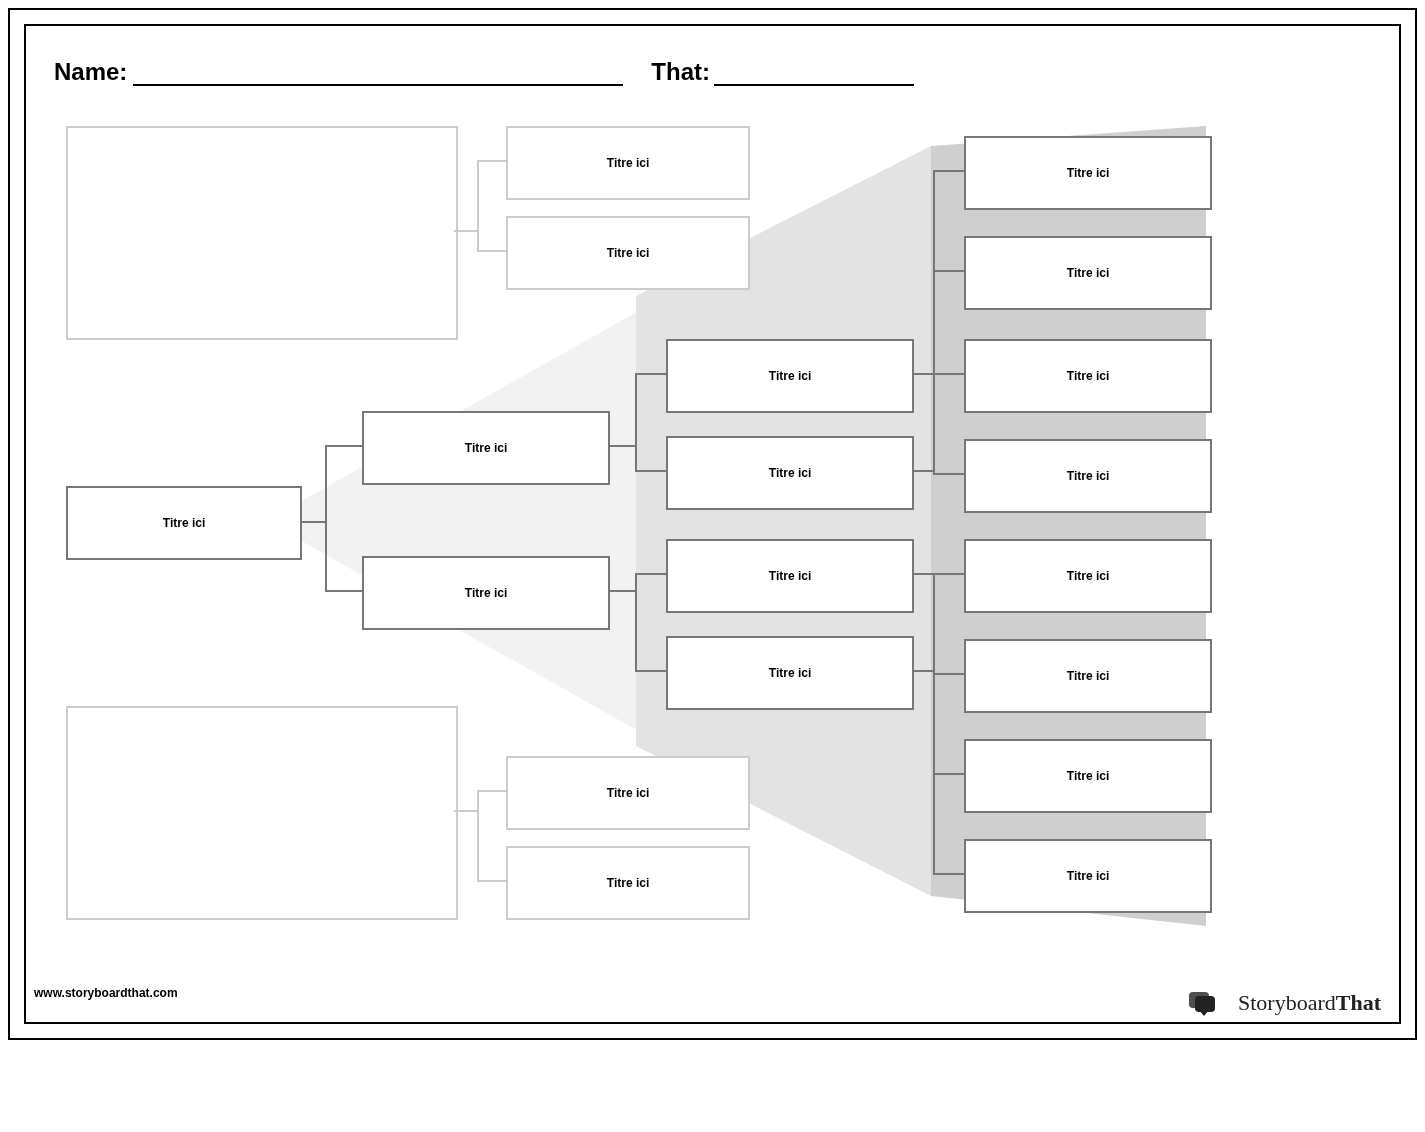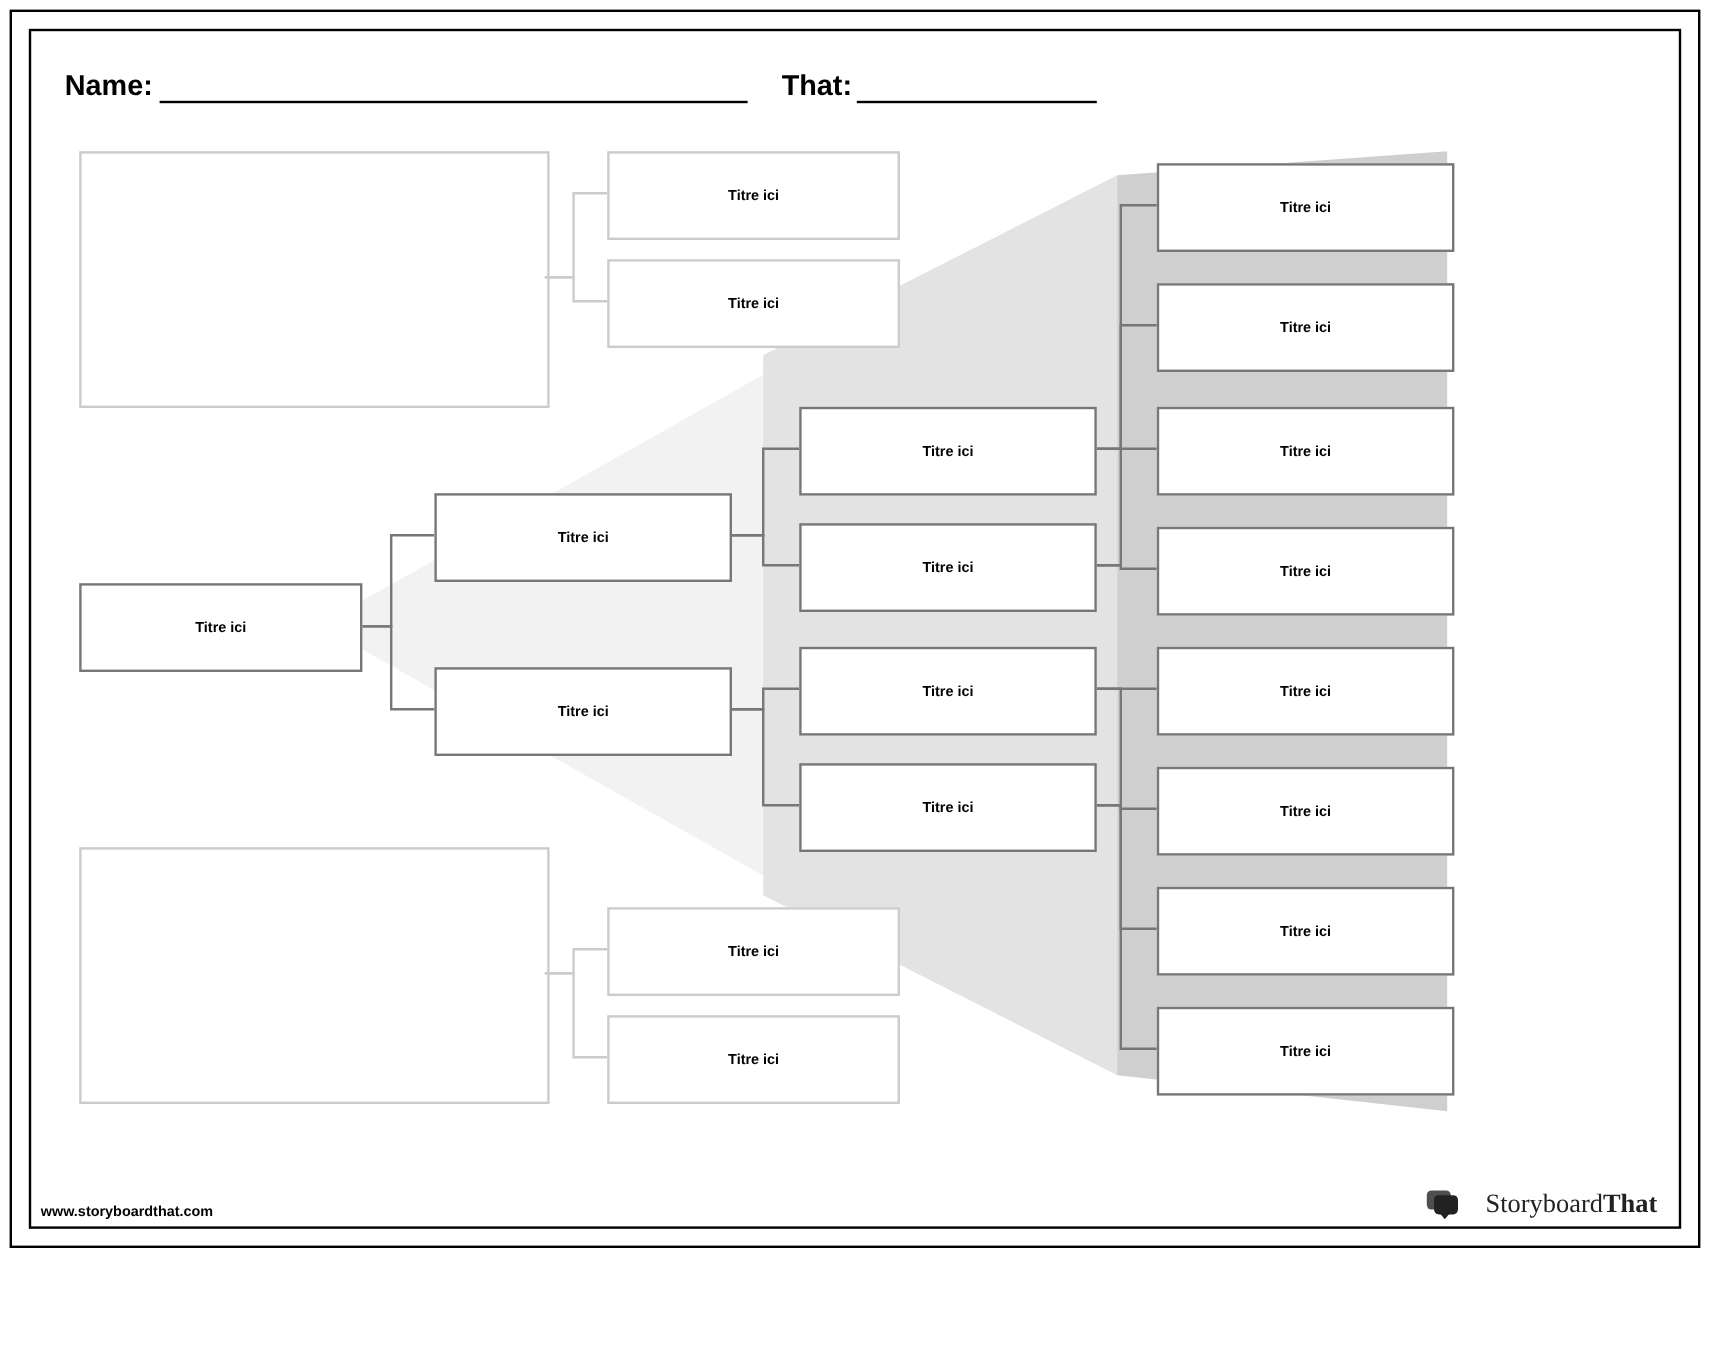--- a/index.html
+++ b/index.html
@@ -30,21 +30,21 @@
   .node{
     position:absolute;border:2px solid #777;background:#fff;
     font:700 12px Arial,Helvetica,sans-serif;color:#000;
     display:flex;align-items:center;justify-content:center;
   }
   .node.light{border-color:#ccc;}
   .gradient{
     position:absolute;
   }
   .footer{
-    position:absolute;left:8px;bottom:6px;
+    position:absolute;left:8px;bottom:22px;
     font:700 12px Arial,Helvetica,sans-serif;
   }
   .logo{
     position:absolute;right:18px;bottom:6px;
     font:400 22px Georgia,'Times New Roman',serif;color:#222;
     display:flex;align-items:center;gap:23px;
   }
   .logo .that{font-weight:700;}
   .logo-mark{
     width:26px;height:22px;position:relative;display:inline-block;

